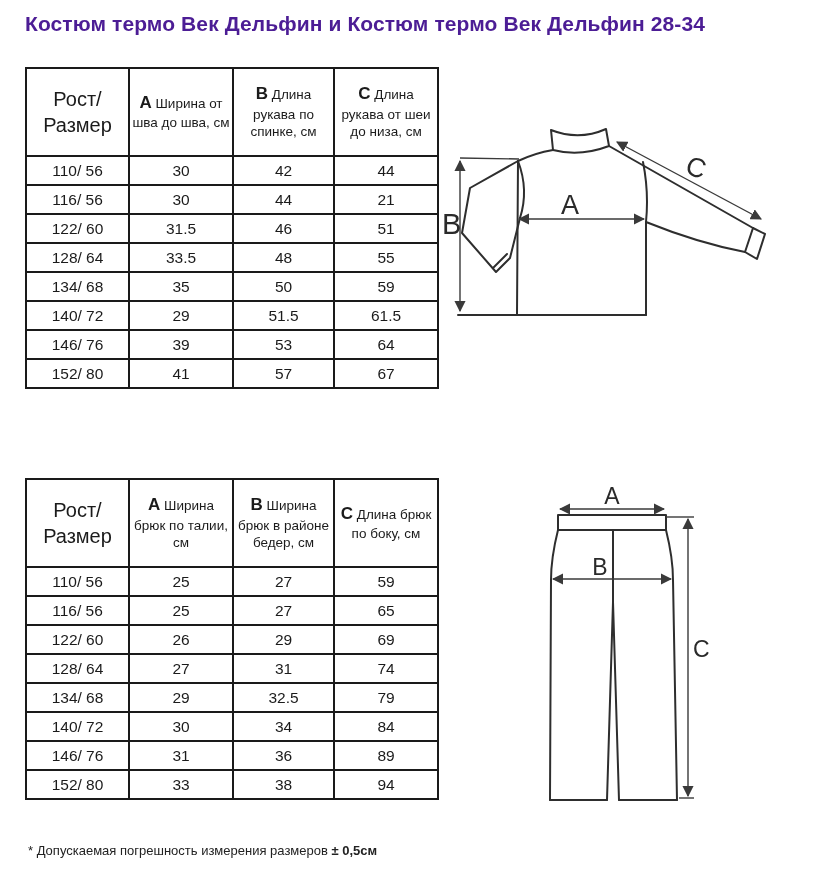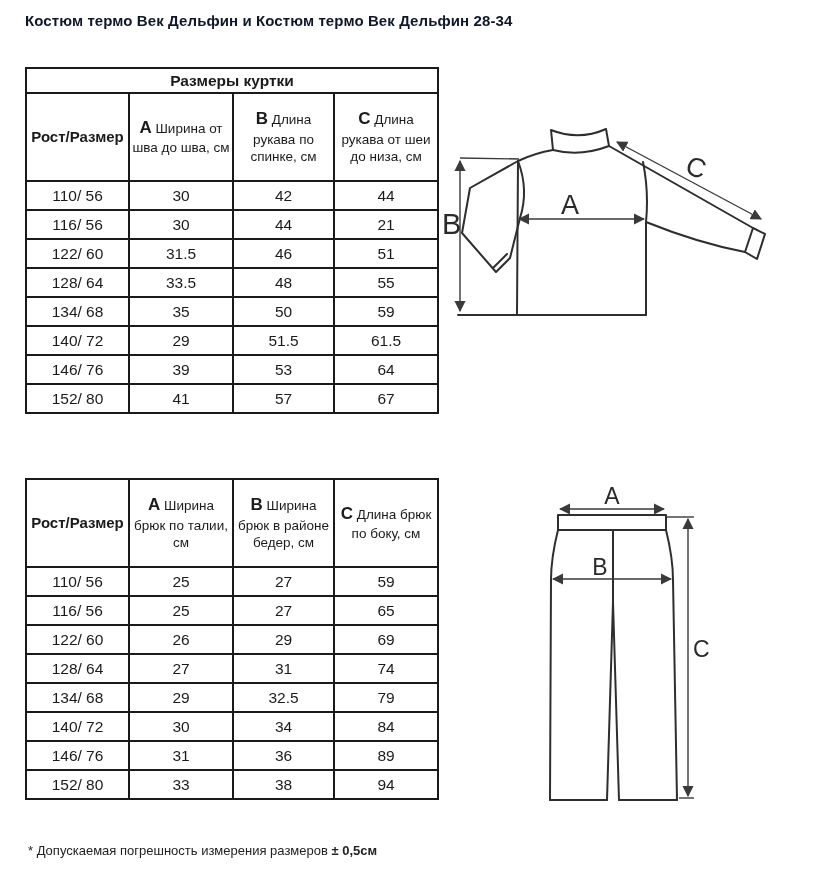--- a/index.html
+++ b/index.html
@@ -1,33 +1,33 @@
 <!DOCTYPE html>
 <html><head>
 <meta charset="utf-8">
 <style>
   html,body{margin:0;padding:0;background:#fff;}
   #canvas{
     position:relative;width:829px;height:875px;background:#fff;overflow:hidden;
     font-family:"Liberation Sans",sans-serif;color:#1b1b1b;
   }
   .page-title{
-    position:absolute;left:25px;top:12px;font-size:15px;font-weight:bold;
-    color:#0f172a;letter-spacing:.1px;white-space:nowrap;
+    position:absolute;left:25px;top:12px;font-size:21px;font-weight:bold;
+    color:#4c1d95;letter-spacing:.1px;white-space:nowrap;
   }
   table.size-table{
     position:absolute;border-collapse:collapse;table-layout:fixed;
     width:412px;background:#fff;color:#1b1b1b;
   }
   table.size-table th,table.size-table td{
     border:2px solid #1a1a1a;text-align:center;vertical-align:middle;padding:0 2px;
   }
   tr.title-row th{height:23px;font-size:15.5px;font-weight:bold;}
   tr.header-row th{height:86px;font-weight:normal;font-size:13.5px;line-height:1.3;}
-  .size-hdr{font-weight:bold;font-size:15px;}
+  .size-hdr{font-weight:normal;font-size:20px;}
   .col-letter{font-weight:bold;font-size:17px;}
   tbody.data-rows td{height:27px;font-size:15.5px;}
   #jacket-table{left:25px;top:67px;}
   #pants-table{left:25px;top:478px;}
   .diagram{position:absolute;}
   #jacket-svg{left:440px;top:100px;}
   #pants-svg{left:520px;top:480px;}
   .garment{fill:none;stroke:#2e2e2e;stroke-width:2;stroke-linejoin:round;stroke-linecap:round;}
   .dim{fill:none;stroke:#3a3a3a;stroke-width:1.4;}
   .dim-label{fill:#2a2a2a;font-family:"Liberation Sans",sans-serif;}
@@ -42,23 +42,20 @@
   <div class="page-title">Костюм термо Век Дельфин и Костюм термо Век Дельфин 28-34</div>
 
   <table class="size-table" id="jacket-table">
     <colgroup>
       <col style="width:103px">
         <col style="width:104px">
         <col style="width:101px">
         <col style="width:104px">
     </colgroup>
     <thead>
-      <tr class="title-row">
-        <th colspan="4">Размеры куртки</th>
-      </tr>
       <tr class="header-row">
         <th><span class="size-hdr">Рост/Размер</span></th>
         <th><span class="col-letter">A</span> <span>Ширина от шва до шва, см</span></th>
         <th><span class="col-letter">B</span> <span>Длина рукава по спинке, см</span></th>
         <th><span class="col-letter">C</span> <span>Длина рукава от шеи до низа, см</span></th>
       </tr>
     </thead>
     <tbody class="data-rows">
       <tr>
           <td>110/ 56</td>

